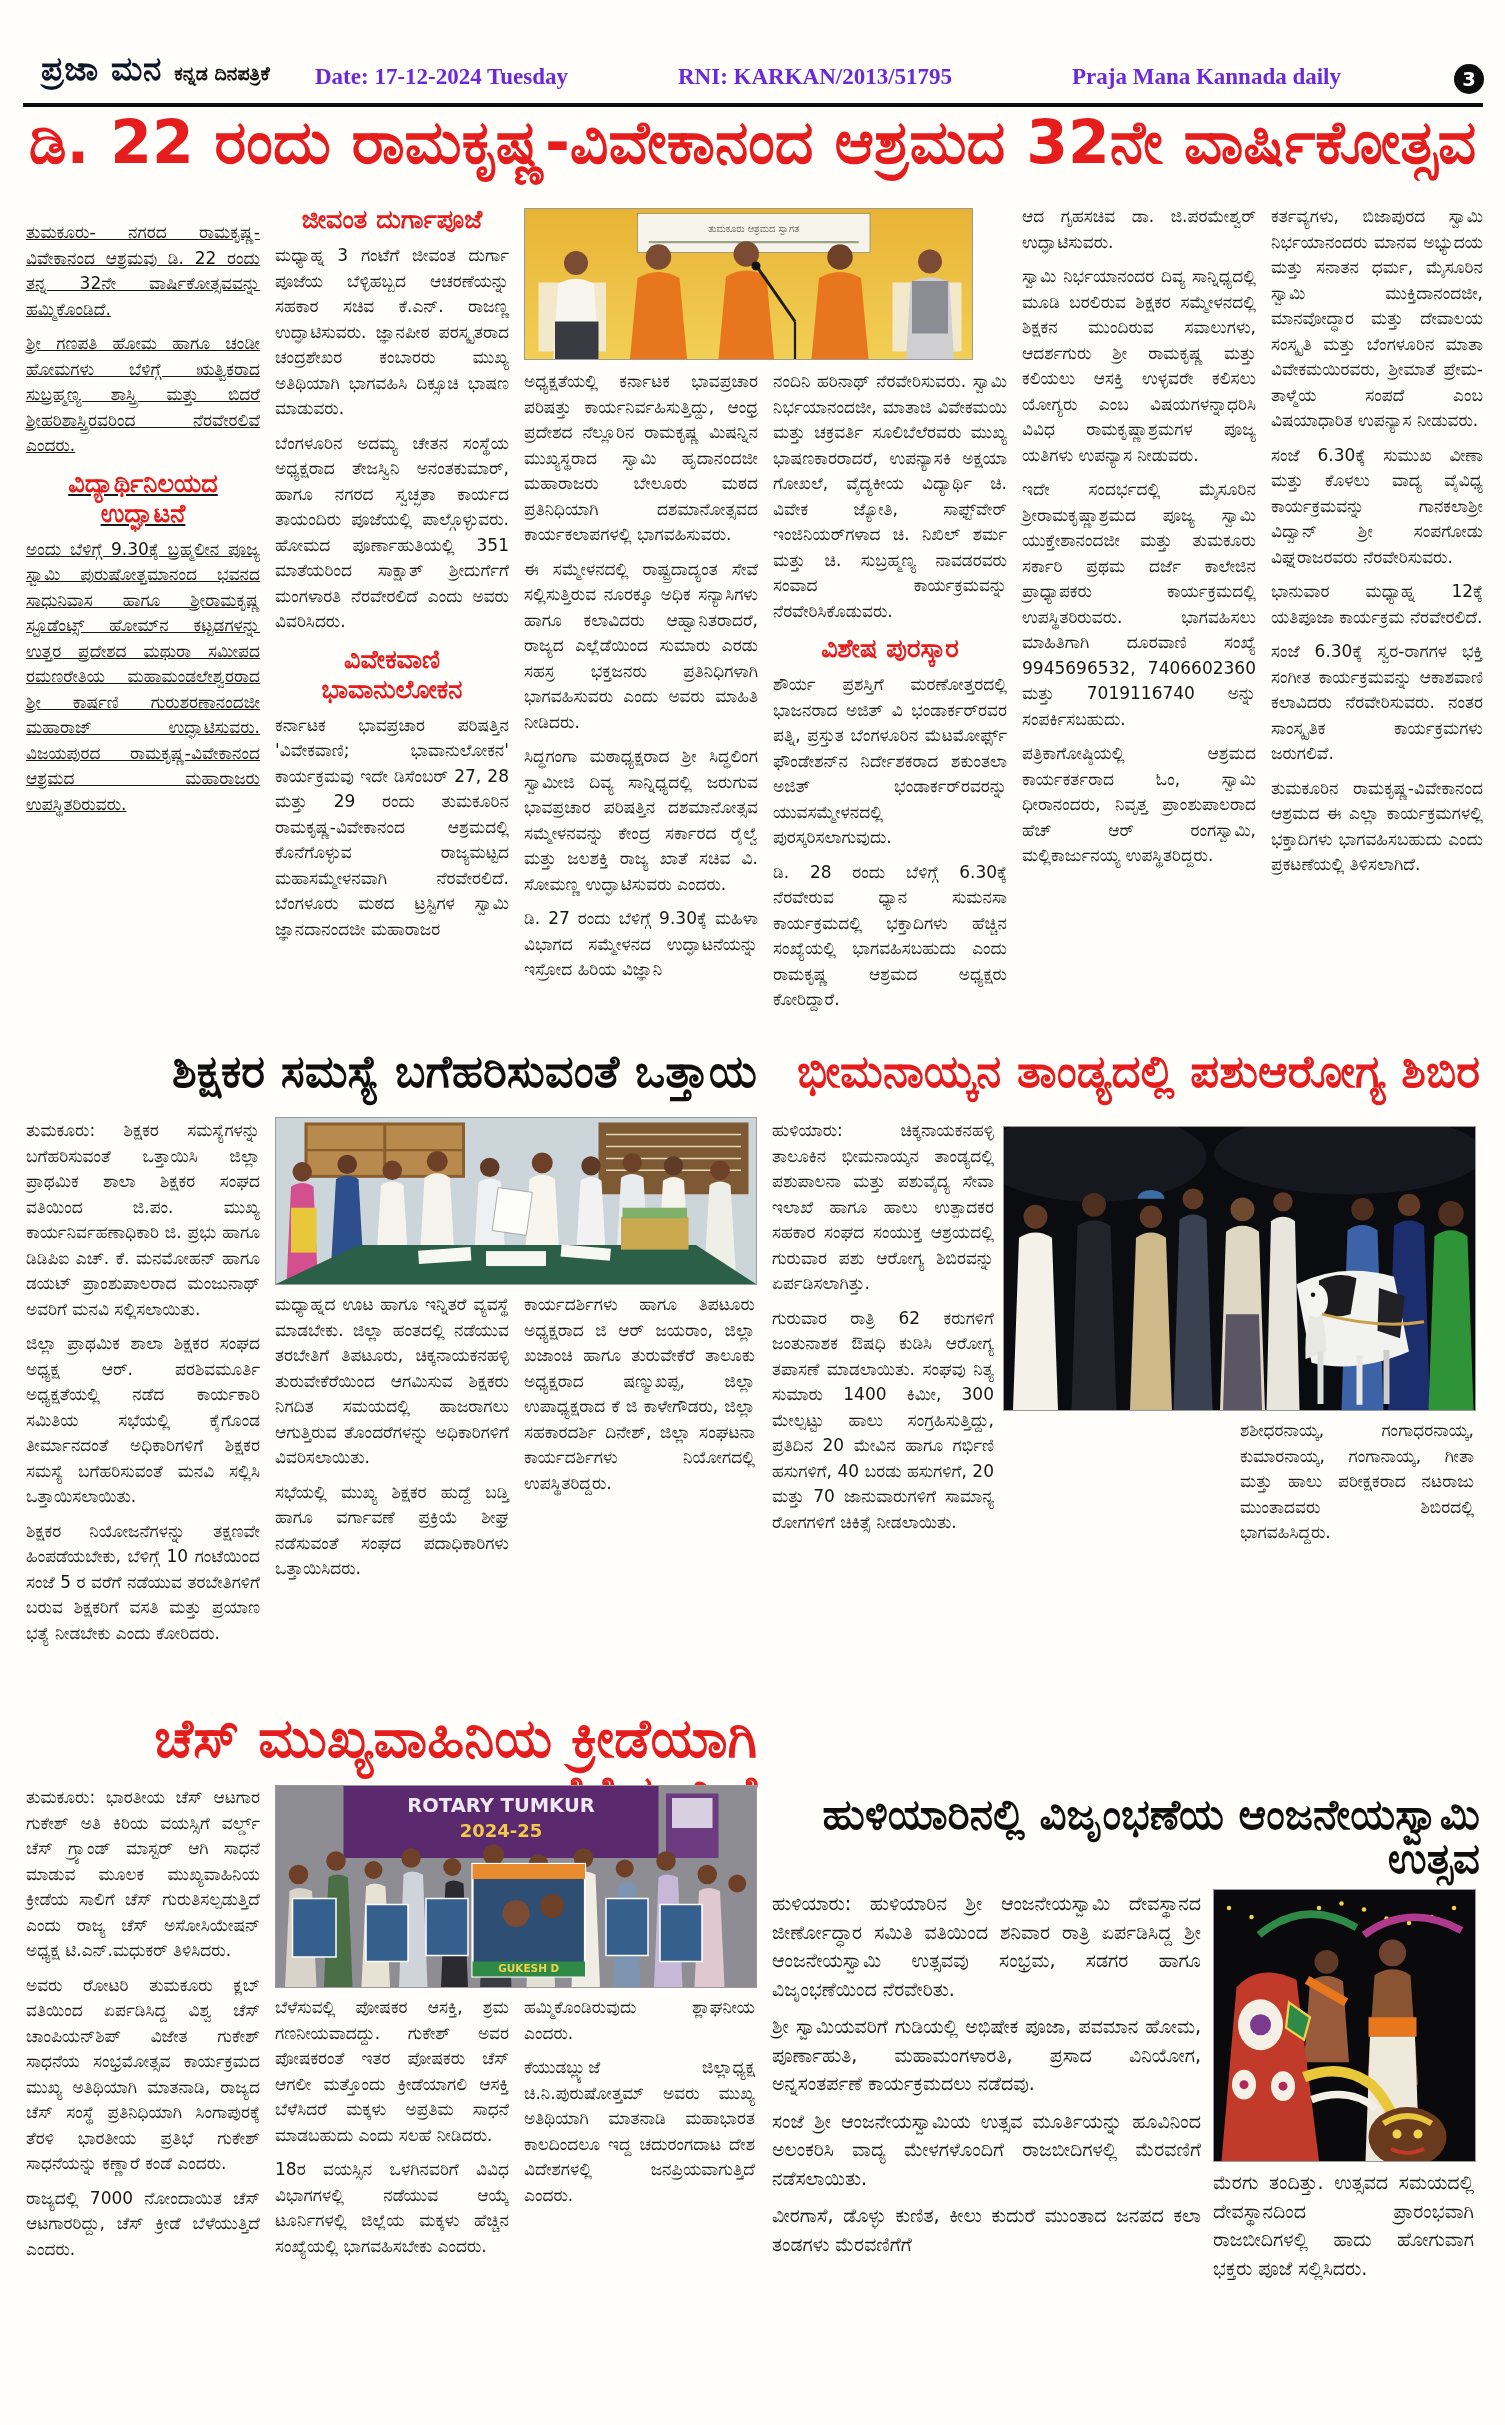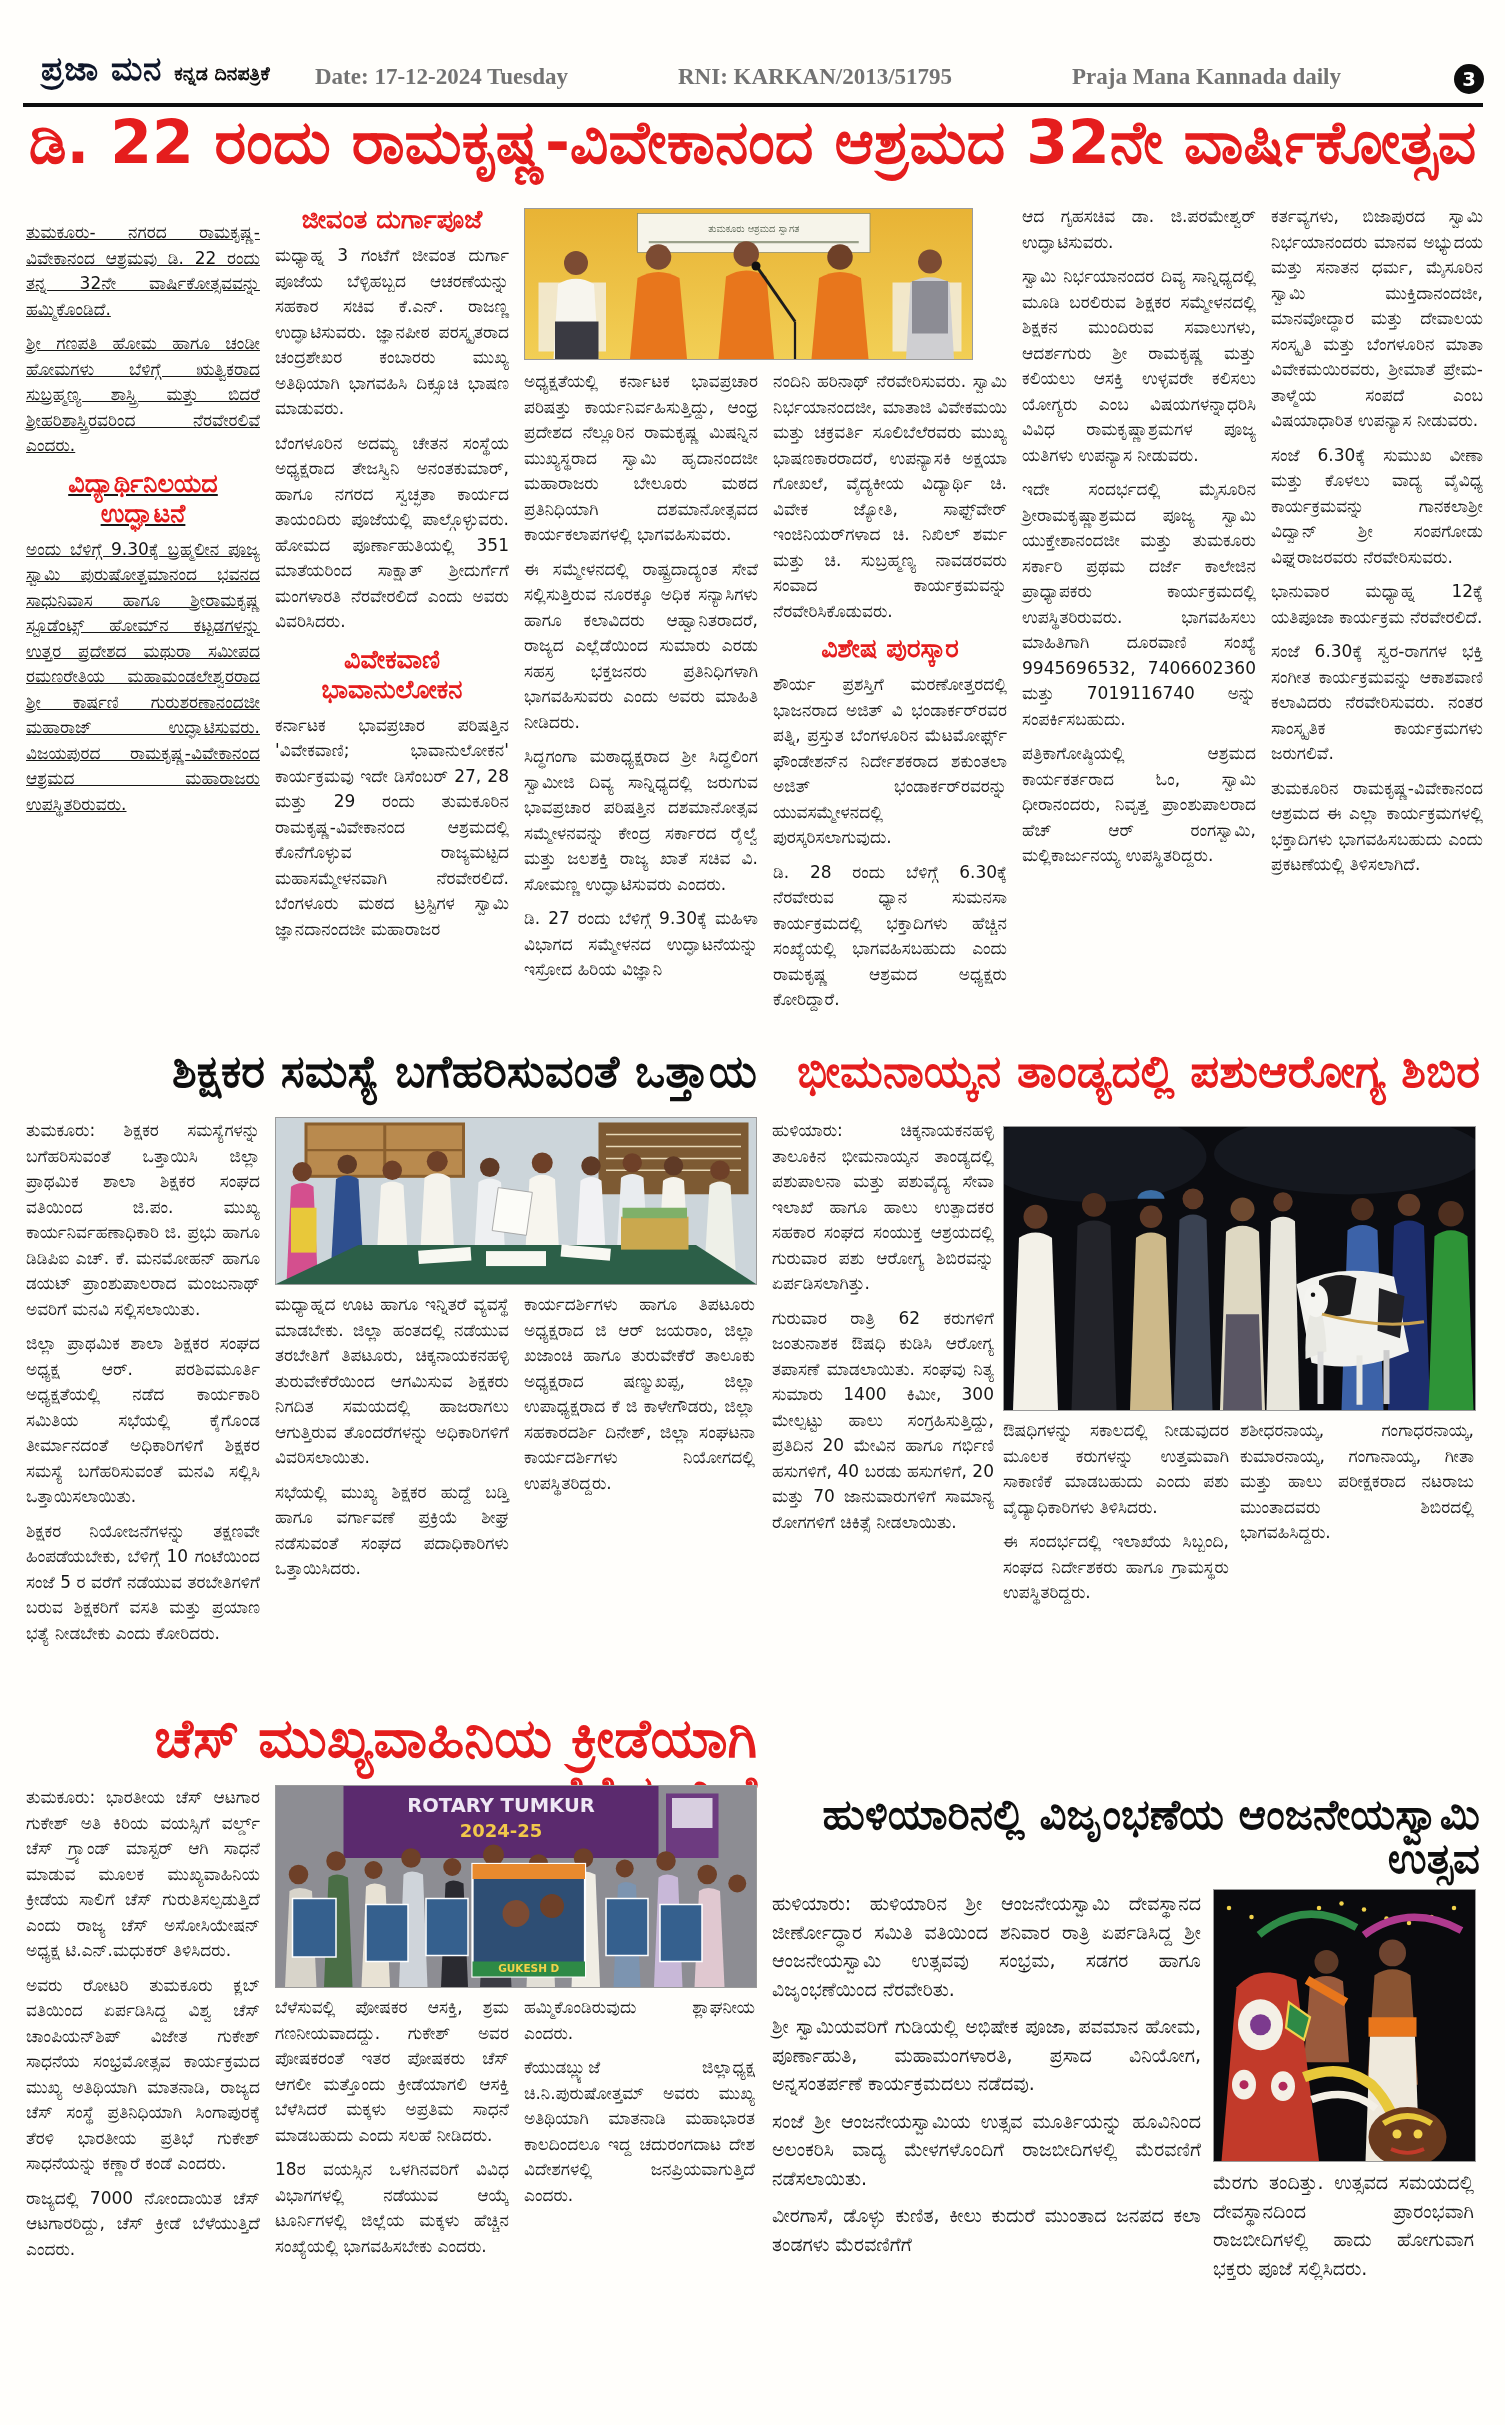--- a/index.html
+++ b/index.html
@@ -3,21 +3,21 @@
 <meta charset="utf-8">
 <style>
   html,body{margin:0;padding:0;background:#e8e8e4;}
   .page{position:relative;width:1505px;height:2426px;background:#fffefb;margin:0 auto;
         font-family:"DejaVu Sans",sans-serif;color:#151515;overflow:hidden;}
   
   .mast-logo{position:absolute;left:41px;top:49px;white-space:nowrap;}
   .mast-logo .main{font-size:33px;font-weight:bold;color:#0f172a;letter-spacing:0.7px;}
   .mast-logo .sub{font-size:19px;font-weight:bold;color:#0d0d0d;margin-left:12px;}
   .mast-item{position:absolute;top:64px;font-family:"Liberation Serif",serif;
-             font-size:23px;font-weight:bold;color:#737373;white-space:nowrap;}
+             font-size:23px;font-weight:bold;color:#6d28d9;white-space:nowrap;}
   .mast-rule{position:absolute;left:22.5px;top:103px;width:1460px;height:3.7px;background:#0d0d0d;}
   .page-badge{position:absolute;left:1454px;top:64px;width:30px;height:30px;border-radius:50%;
               background:#0d0d0d;color:#fff;font-size:19.5px;font-weight:bold;
               display:flex;align-items:center;justify-content:center;}
   
   .lead-head{position:absolute;left:22.5px;top:111px;width:1460px;text-align:center;
              color:#e51d1d;font-size:60px;font-weight:bold;line-height:1.06;}
   .sec-head{position:absolute;text-align:right;font-weight:bold;line-height:1.05;}
   .black{color:#0f0f0f;} .red{color:#e51d1d;}
   
@@ -242,24 +242,20 @@
         <ellipse cx="416" cy="232" rx="16" ry="22" fill="#f4f4f0"></ellipse>
         <circle cx="412" cy="224" r="3" fill="#111"></circle>
         <rect x="418" y="300" width="8" height="70" fill="#ddd"></rect>
           <rect x="470" y="305" width="8" height="66" fill="#e8e8e2"></rect>
         <rect x="506" y="298" width="8" height="72" fill="#ccc"></rect>
         <path d="M424 250 Q500 270 560 260" stroke="#caa24e" stroke-width="4" fill="none"></path>
       </g>
     </svg>
   </div>
 
-  <div class="col" style="left:1003px;top:1418px;width:226px;height:270px;">
-    <p>ಔಷಧಿಗಳನ್ನು ಸಕಾಲದಲ್ಲಿ ನೀಡುವುದರ ಮೂಲಕ ಕರುಗಳನ್ನು ಉತ್ತಮವಾಗಿ ಸಾಕಾಣಿಕೆ ಮಾಡಬಹುದು ಎಂದು ಪಶು ವೈದ್ಯಾಧಿಕಾರಿಗಳು ತಿಳಿಸಿದರು.</p>
-    <p>ಈ ಸಂದರ್ಭದಲ್ಲಿ ಇಲಾಖೆಯ ಸಿಬ್ಬಂದಿ, ಸಂಘದ ನಿರ್ದೇಶಕರು ಹಾಗೂ ಗ್ರಾಮಸ್ಥರು ಉಪಸ್ಥಿತರಿದ್ದರು.</p>
-  </div>
   <div class="col" style="left:1240px;top:1418px;width:234px;height:270px;">
     <p>ಶಶೀಧರನಾಯ್ಕ, ಗಂಗಾಧರನಾಯ್ಕ, ಕುಮಾರನಾಯ್ಕ, ಗಂಗಾನಾಯ್ಕ, ಗೀತಾ ಮತ್ತು ಹಾಲು ಪರೀಕ್ಷಕರಾದ ನಟರಾಜು ಮುಂತಾದವರು ಶಿಬಿರದಲ್ಲಿ ಭಾಗವಹಿಸಿದ್ದರು.</p>
   </div>
 
   <div class="sec-head red" style="left:26px;top:1711px;width:731px;font-size:54px;">ಚೆಸ್ ಮುಖ್ಯವಾಹಿನಿಯ ಕ್ರೀಡೆಯಾಗಿ ಬೆಳೆಯುತ್ತಿದೆ</div>
 
   <div class="col" style="left:26px;top:1785px;width:234px;height:619px;">
     <p>ತುಮಕೂರು: ಭಾರತೀಯ ಚೆಸ್ ಆಟಗಾರ ಗುಕೇಶ್ ಅತಿ ಕಿರಿಯ ವಯಸ್ಸಿಗೆ ವರ್ಲ್ಡ್ ಚೆಸ್ ಗ್ರ್ಯಾಂಡ್ ಮಾಸ್ಟರ್ ಆಗಿ ಸಾಧನೆ ಮಾಡುವ ಮೂಲಕ ಮುಖ್ಯವಾಹಿನಿಯ ಕ್ರೀಡೆಯ ಸಾಲಿಗೆ ಚೆಸ್ ಗುರುತಿಸಲ್ಪಡುತ್ತಿದೆ ಎಂದು ರಾಜ್ಯ ಚೆಸ್ ಅಸೋಸಿಯೇಷನ್ ಅಧ್ಯಕ್ಷ ಟಿ.ಎನ್.ಮಧುಕರ್ ತಿಳಿಸಿದರು.</p>
     <p>ಅವರು ರೋಟರಿ ತುಮಕೂರು ಕ್ಲಬ್ ವತಿಯಿಂದ ಏರ್ಪಡಿಸಿದ್ದ ವಿಶ್ವ ಚೆಸ್ ಚಾಂಪಿಯನ್‌ಶಿಪ್ ವಿಜೇತ ಗುಕೇಶ್ ಸಾಧನೆಯ ಸಂಭ್ರಮೋತ್ಸವ ಕಾರ್ಯಕ್ರಮದ ಮುಖ್ಯ ಅತಿಥಿಯಾಗಿ ಮಾತನಾಡಿ, ರಾಜ್ಯದ ಚೆಸ್ ಸಂಸ್ಥೆ ಪ್ರತಿನಿಧಿಯಾಗಿ ಸಿಂಗಾಪುರಕ್ಕೆ ತೆರಳಿ ಭಾರತೀಯ ಪ್ರತಿಭೆ ಗುಕೇಶ್ ಸಾಧನೆಯನ್ನು ಕಣ್ಣಾರೆ ಕಂಡೆ ಎಂದರು.</p>
     <p>ರಾಜ್ಯದಲ್ಲಿ 7000 ನೋಂದಾಯಿತ ಚೆಸ್ ಆಟಗಾರರಿದ್ದು, ಚೆಸ್ ಕ್ರೀಡೆ ಬೆಳೆಯುತ್ತಿದೆ ಎಂದರು.</p>

